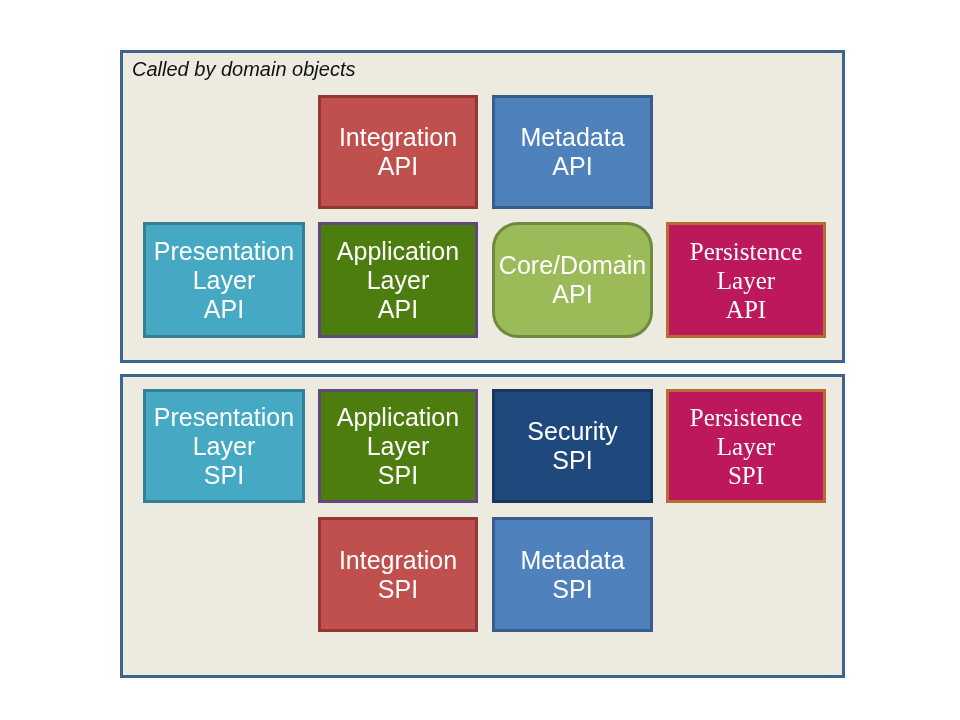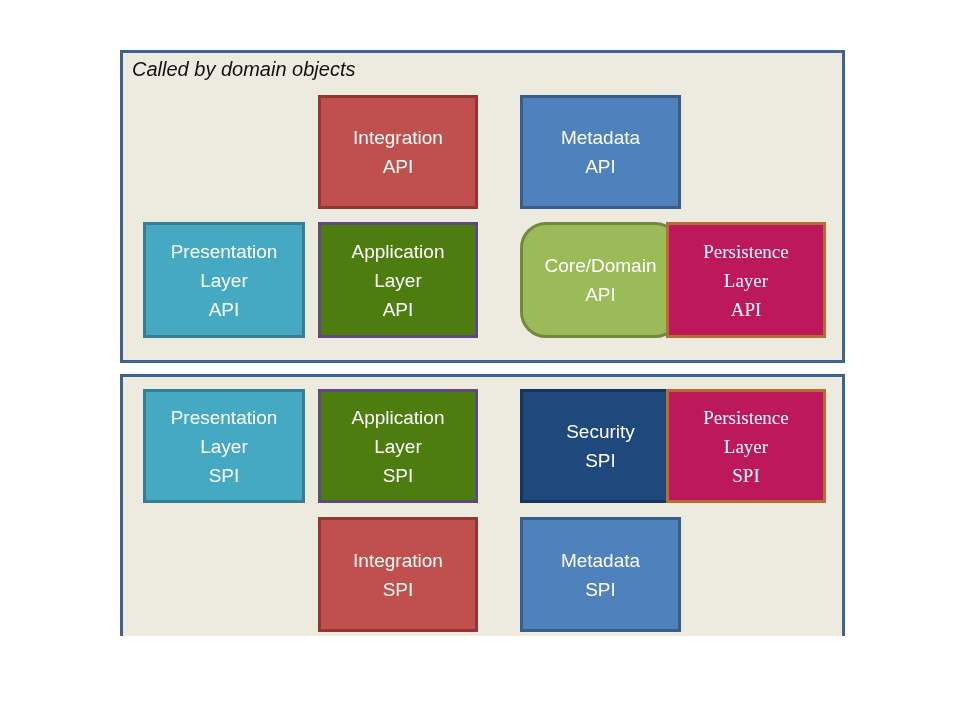--- a/index.html
+++ b/index.html
@@ -4,21 +4,21 @@
 <style>
   html, body {
     margin: 0;
     padding: 0;
     background: #ffffff;
     font-family: "Liberation Sans", sans-serif;
   }
   .stage {
     position: relative;
     width: 960px;
-    height: 636px;
+    height: 720px;
     background: #ffffff;
     overflow: hidden;
   }
   .container {
     position: absolute;
     box-sizing: border-box;
     background: #EDEAE0;
     border: 3px solid #3C648F;
   }
   .container-top  { left: 120px; top: 50px;  width: 725px; height: 313px; }
@@ -33,30 +33,30 @@
   .title-top    { left: 132px; top: 58px; }
   .title-bottom { left: 132px; top: 644px; }
   .box {
     position: absolute;
     box-sizing: border-box;
     display: flex;
     align-items: center;
     justify-content: center;
     text-align: center;
     color: #FFFFFF;
-    font-size: 19px;
+    font-size: 25px;
     line-height: 29px;
     white-space: pre-line;
     border-style: solid;
     border-width: 3px;
   }
   
   .col1 { left: 143px; width: 162px; }
   .col2 { left: 318px; width: 160px; }
-  .col3 { left: 520px; width: 161px; }
+  .col3 { left: 492px; width: 161px; }
   .col4 { left: 666px; width: 160px; }
   
   .t-row1 { top: 95px;  height: 114px; }
   .t-row2 { top: 222px; height: 116px; }
   .b-row1 { top: 389px; height: 114px; }
   .b-row2 { top: 517px; height: 115px; }
   
   .red    { background: #C0504D; border-color: #943634; }
   .blue   { background: #4F81BD; border-color: #385D8A; }
   .teal   { background: #45A9C4; border-color: #357E93; }

